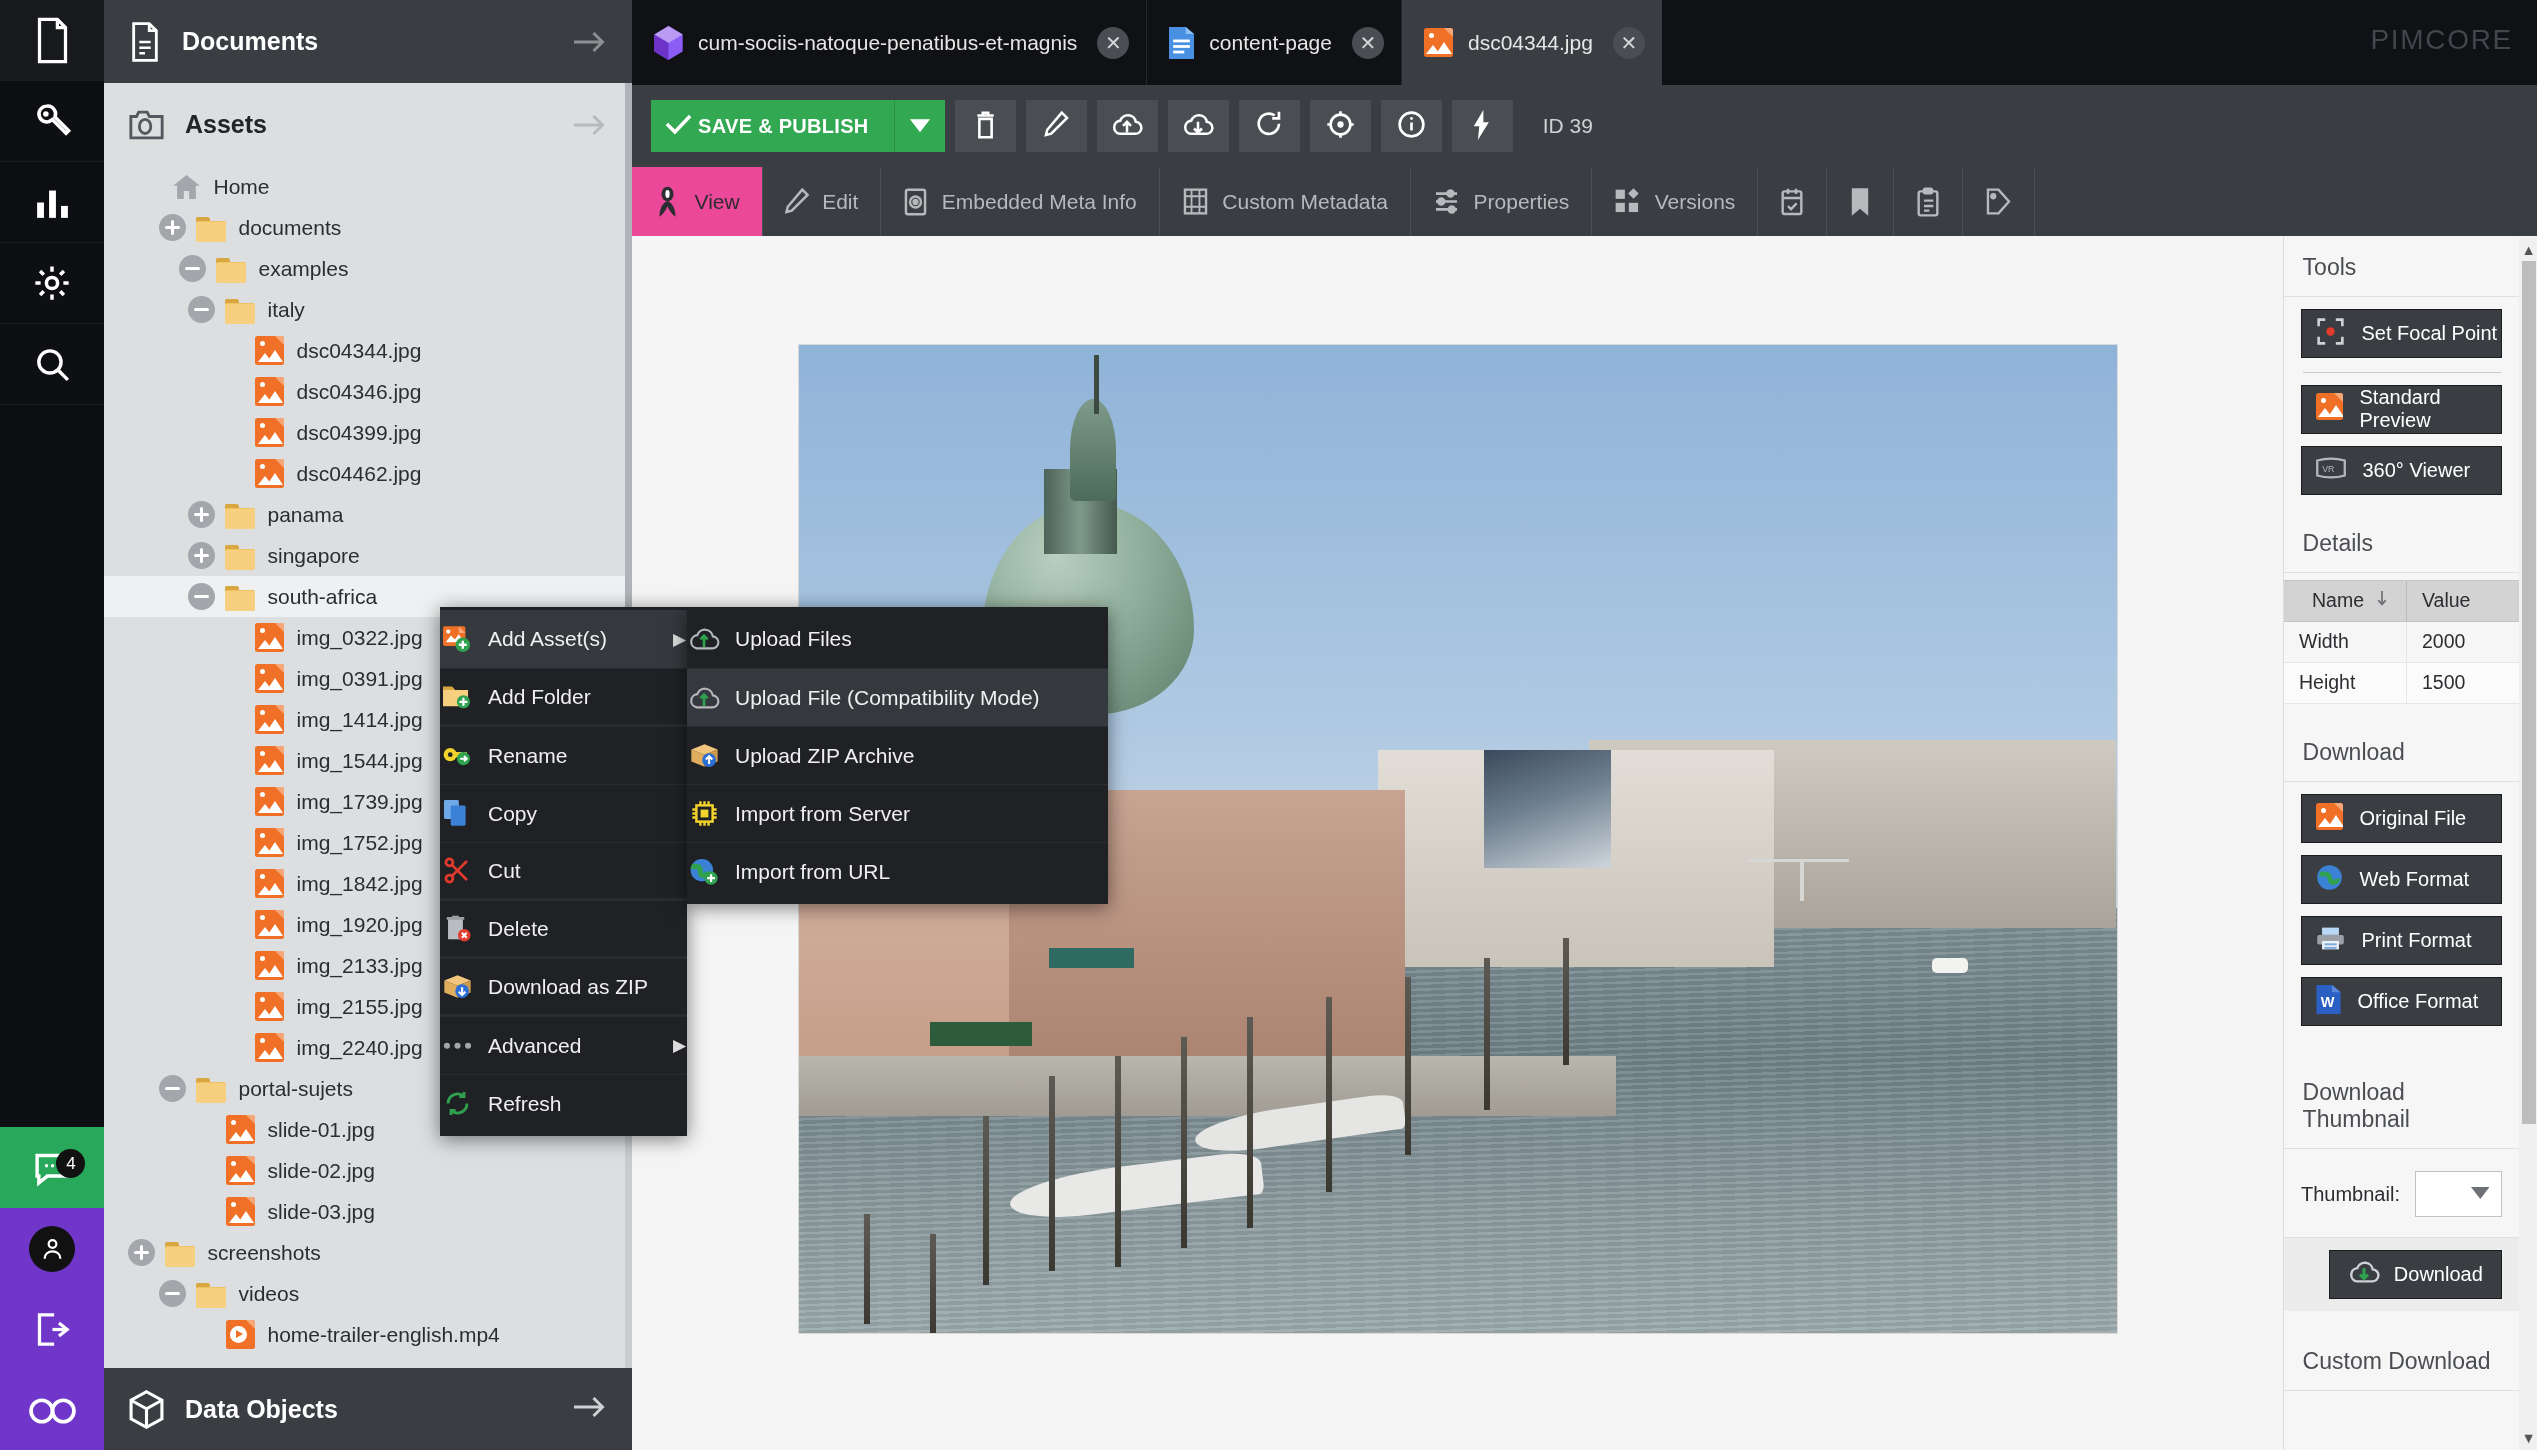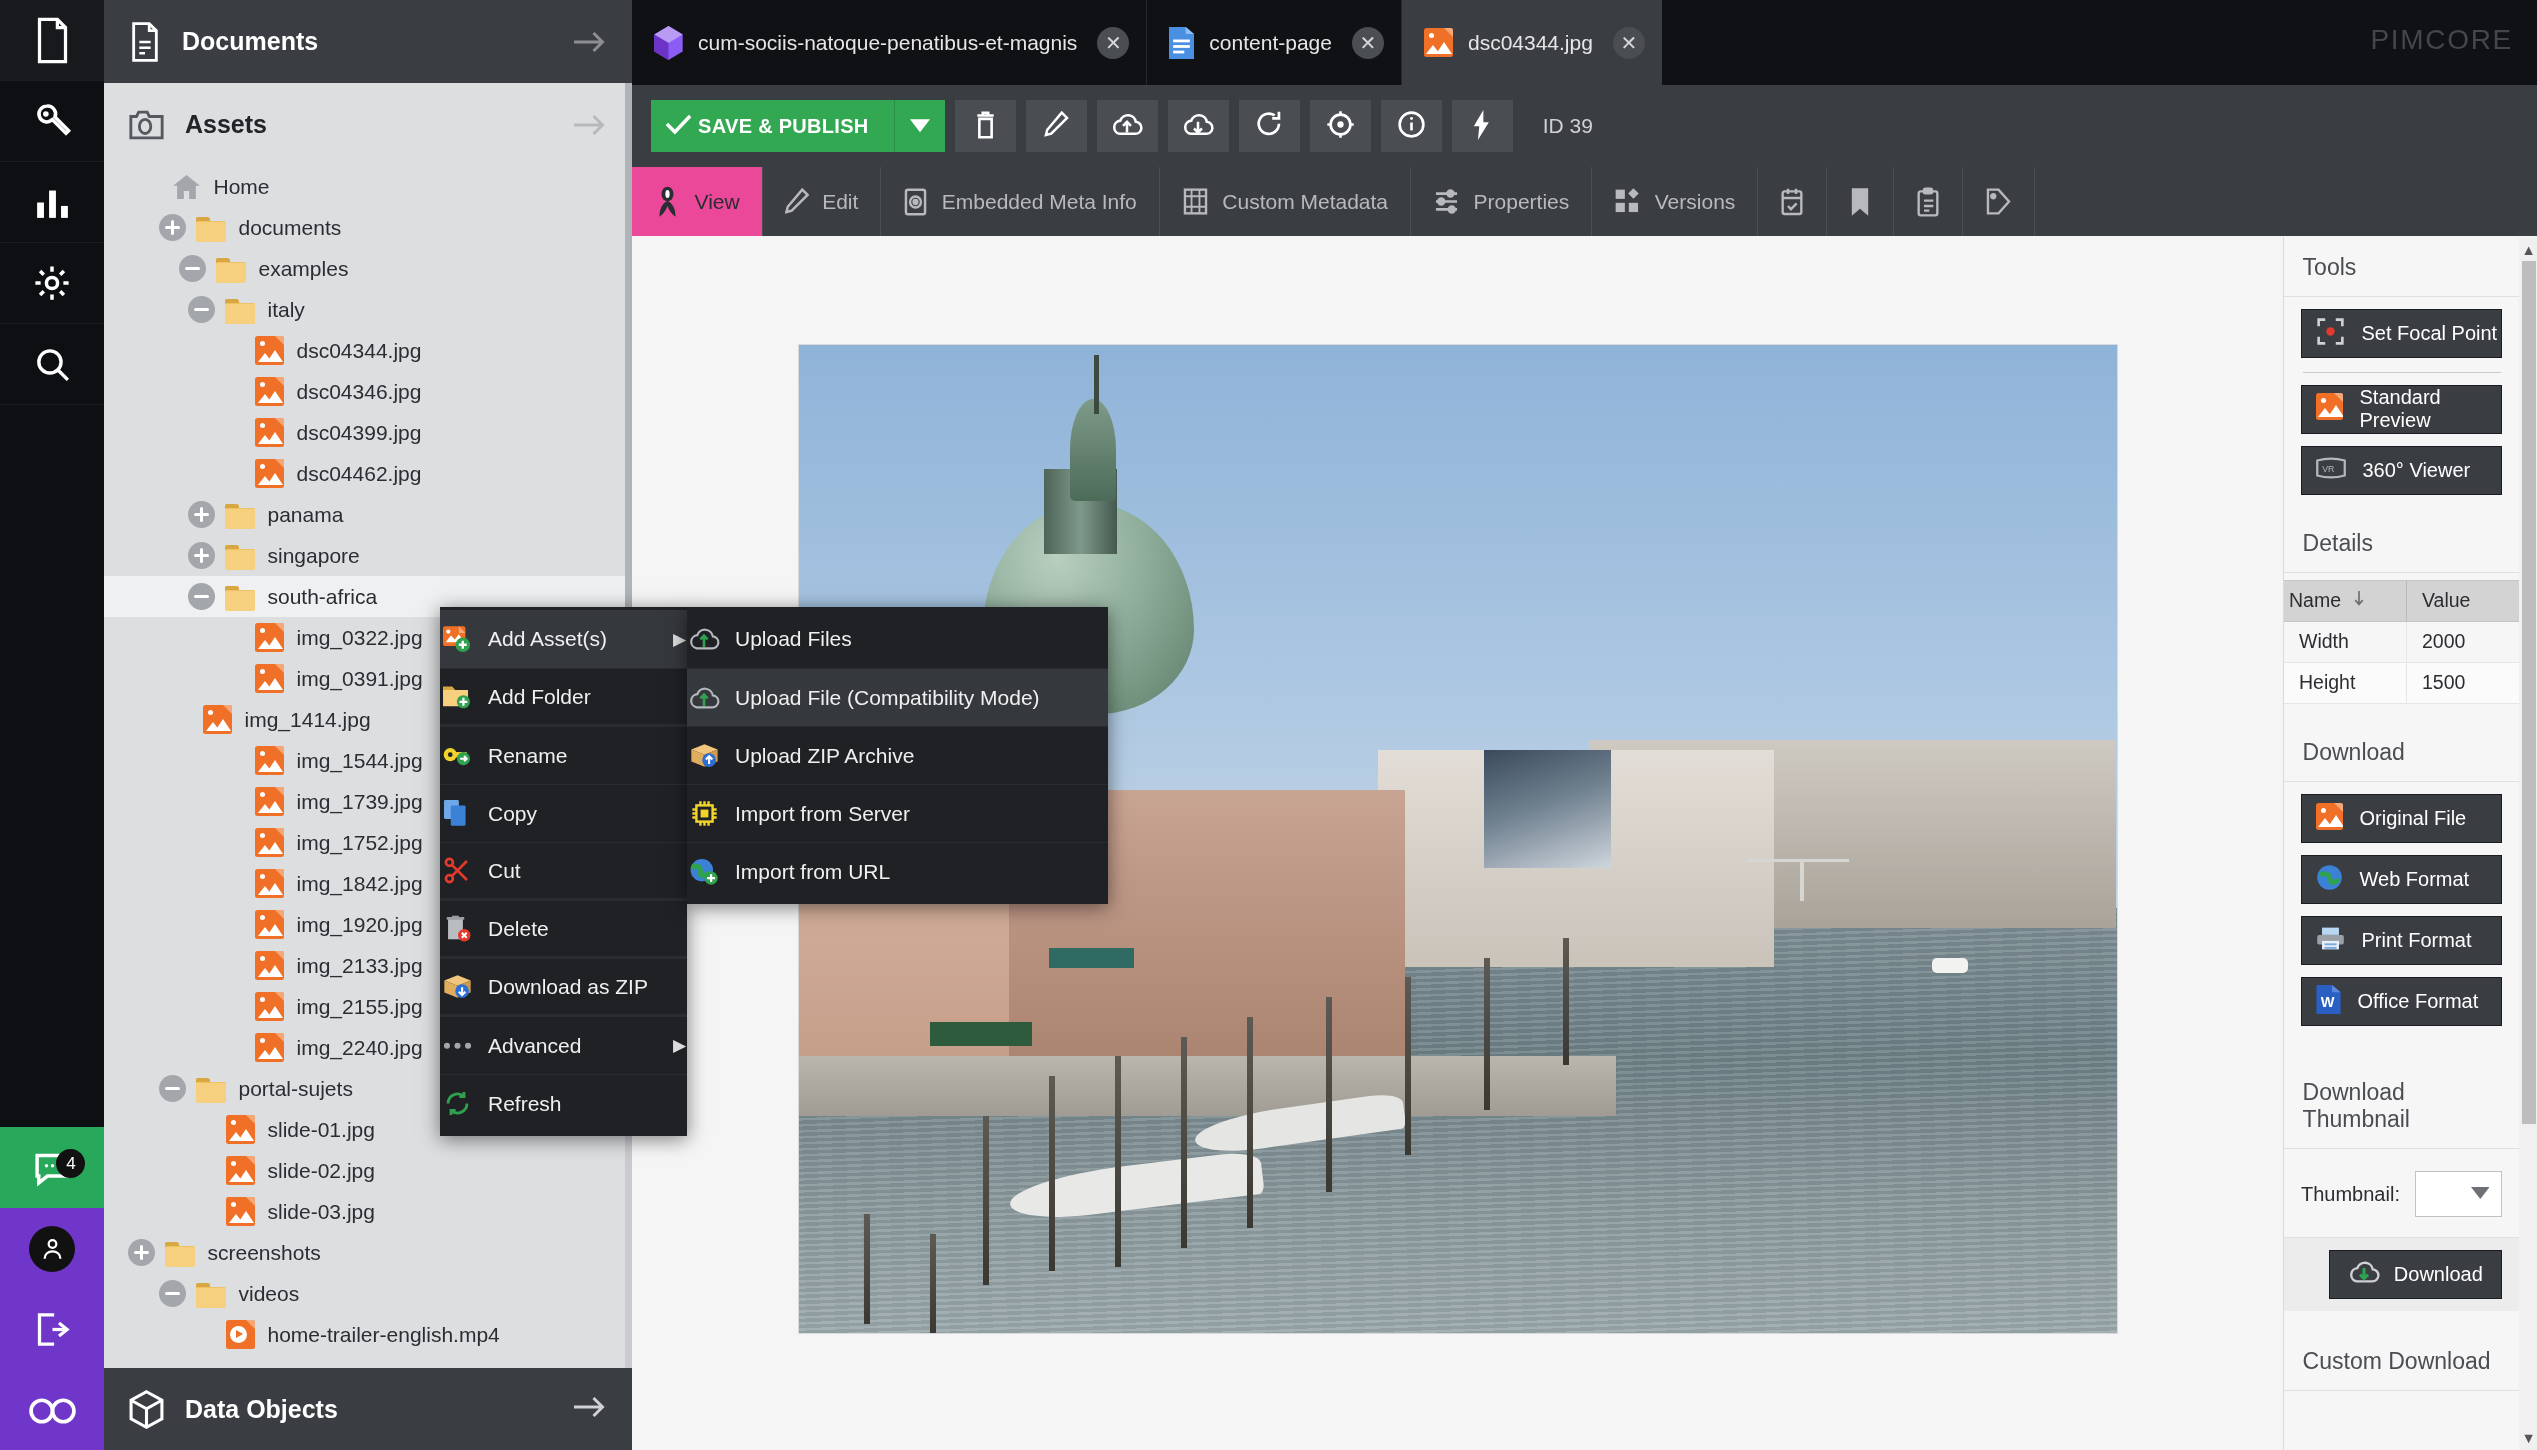--- a/index.html
+++ b/index.html
@@ -238,21 +238,21 @@
     margin: 12px 17px 0 17px; height: 49px; background: #3a3d42; border: 1.7px solid #1b1d20;
     display: flex; align-items: center; gap: 17px; padding-left: 13.5px;
     color: #fff; font-size: 20px; cursor: pointer;
   }
   .tool-sep { margin: 13.5px 18.6px 3.4px 18.6px; border-top: 0.8px solid #c9c9c9; }
   .det-table { margin-top: 6.8px; }
   .det-head {
     display: flex; background: #d3d3d3; height: 42px; align-items: center;
     font-size: 19.5px; color: #2b2d31; border-top: 0.8px solid #c5c5c5; border-bottom: 0.8px solid #c5c5c5;
   }
-  .det-head .c1 { width: 123px; padding-left: 5px; display:flex; align-items:center; gap:12px; border-right: 0.8px solid #b9b9b9; height:100%; }
+  .det-head .c1 { width: 123px; padding-left: 28px; display:flex; align-items:center; gap:12px; border-right: 0.8px solid #b9b9b9; height:100%; }
   .det-head .c2 { padding-left: 15px; display:flex; align-items:center; height:100%; }
   .det-row { display: flex; height: 41px; align-items: center; font-size: 19.5px; color: #2b2d31; border-bottom: 0.8px solid #e6e6e6; }
   .det-row.alt { background: #fbfbfb; }
   .det-row .c1 { width: 123px; padding-left: 15px; height:100%; display:flex; align-items:center; border-right: 0.8px solid #e6e6e6; }
   .det-row .c2 { padding-left: 15px; }
   .thumb-row { display:flex; align-items:center; padding: 22px 17px 20px 17px; gap: 15px; }
   .thumb-label { font-size: 20px; color: #2b2d31; }
   .thumb-select {
     flex: 1; height: 46px; background: #fff; border: 0.8px solid #c2c2c2;
     display: flex; align-items: center; justify-content: flex-end; padding-right: 12px;
@@ -531,21 +531,21 @@
           <span class="toggle"></span>
           <span class="tico">
             <span class="img-ico">
               <span class="dot"></span>
               <span class="mtn"></span>
               <span class="mtn2"></span>
             </span>
           </span>
           <span>img_0391.jpg</span>
         </div>
-        <div class="tnode" style="padding-left: 60px;">
+        <div class="tnode" style="padding-left: 112px;">
           <span class="toggle"></span>
           <span class="tico">
             <span class="img-ico">
               <span class="dot"></span>
               <span class="mtn"></span>
               <span class="mtn2"></span>
             </span>
           </span>
           <span>img_1414.jpg</span>
         </div>

